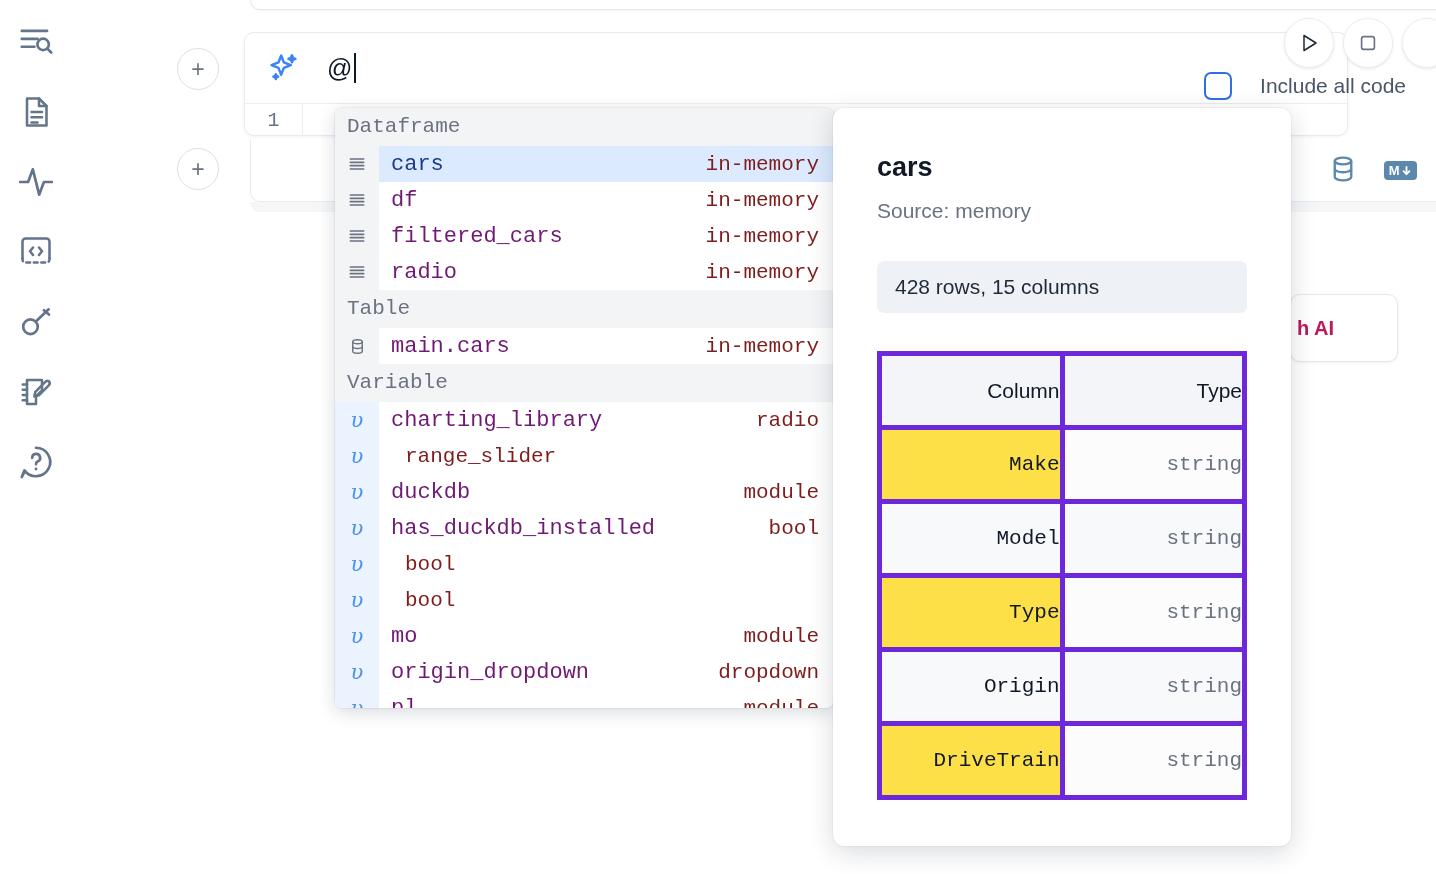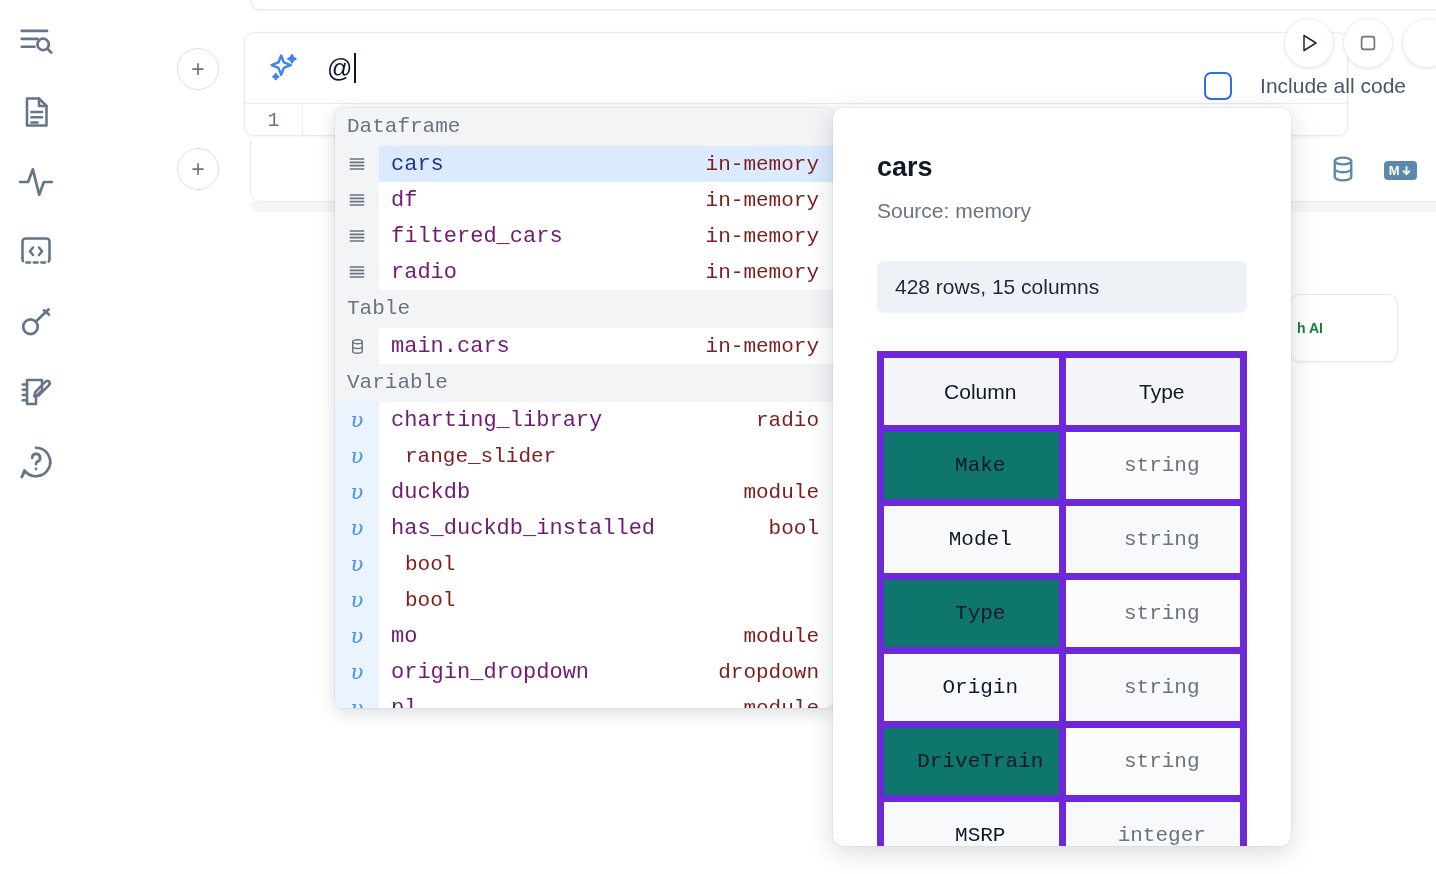--- a/index.html
+++ b/index.html
@@ -181,21 +181,21 @@
     width: 108px; height: 68px;
     background: #ffffff;
     border: 1px solid #e6e8ec;
     border-radius: 10px;
     box-shadow: 0 1px 3px rgba(15,23,42,.07);
     display: flex; align-items: center;
     padding-left: 6px;
     overflow: hidden;
   }
   .ai-pill span {
-    font-size: 14px; font-weight: bold; color: #15803d;
+    font-size: 20px; font-weight: bold; color: #be185d;
     white-space: nowrap;
   }
 
   
   .ac {
     position: absolute; left: 335px; top: 108px;
     width: 498px; height: 600px;
     background: #ffffff;
     border-radius: 7px;
     box-shadow: 0 4px 18px rgba(15,23,42,.16), 0 0 0 1px rgba(15,23,42,.05);
@@ -273,36 +273,36 @@
     padding: 14px 18px;
     font-size: 21px; color: #1f2937;
     margin-bottom: 38px;
   }
   .detail-table {
     width: 100%;
     border-collapse: collapse;
     table-layout: fixed;
   }
   .detail-table th, .detail-table td {
-    border: 7px solid #6d28d9;
-    text-align: center;
+    border: 5px solid #6d28d9;
+    text-align: right;
     padding: 18px 0 18px 18px;
     font-size: 21px;
     height: 74px;
     vertical-align: middle;
   }
   .detail-table th {
     background: #f3f5f8;
     color: #111827;
     font-weight: normal;
   }
   .detail-table td.col-name {
     font-family: "Liberation Mono", monospace;
     color: #111827;
-    background: #0f766e;
+    background: #fde047;
   }
   .detail-table td.col-type {
     color: #6b7280;
     background: #fcfcfd;
     font-family: Liberation Mono, monospace;
   }
   .detail-table tr:nth-child(even) td { background: #f7f9fb; }
 </style>
 </head>
 <body>
@@ -598,21 +598,17 @@
             <td class="col-type">string</td>
           </tr>
           <tr>
             <td class="col-name">Origin</td>
             <td class="col-type">string</td>
           </tr>
           <tr>
             <td class="col-name">DriveTrain</td>
             <td class="col-type">string</td>
           </tr>
-          <tr>
-            <td class="col-name">MSRP</td>
-            <td class="col-type">integer</td>
-          </tr>
         </tbody>
     </table>
   </div>
 
 </div>
 
 </body></html>

